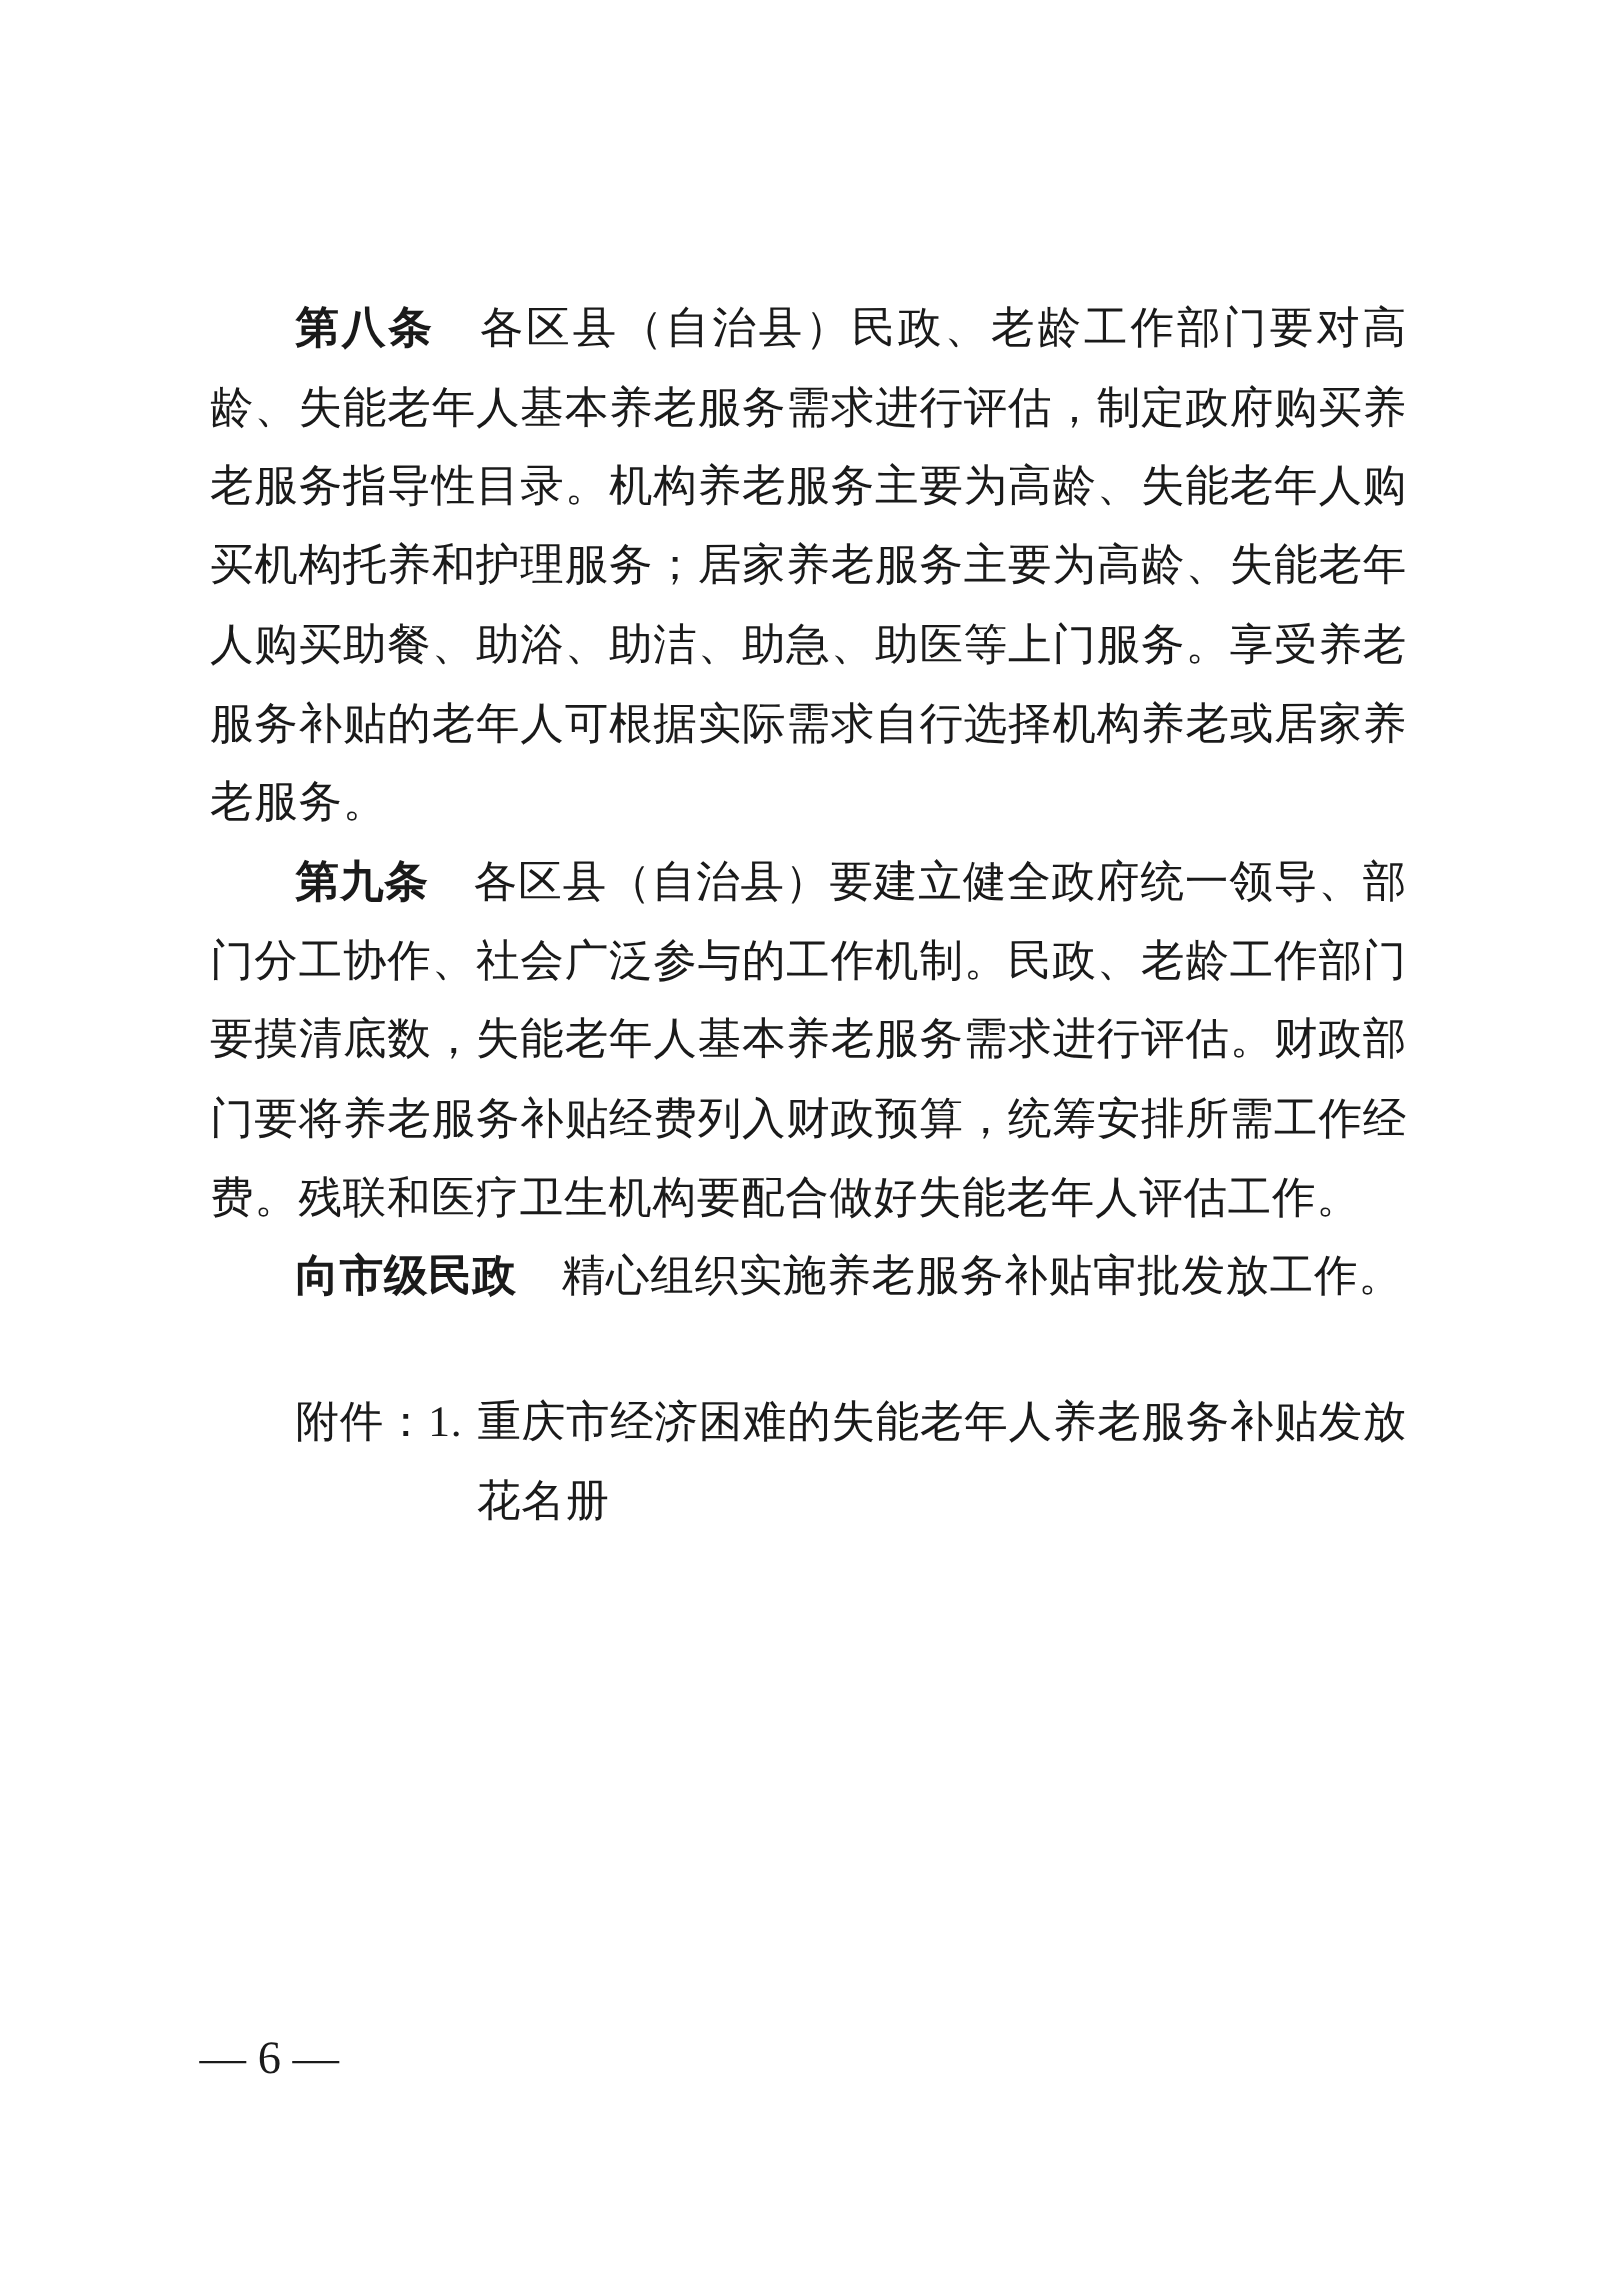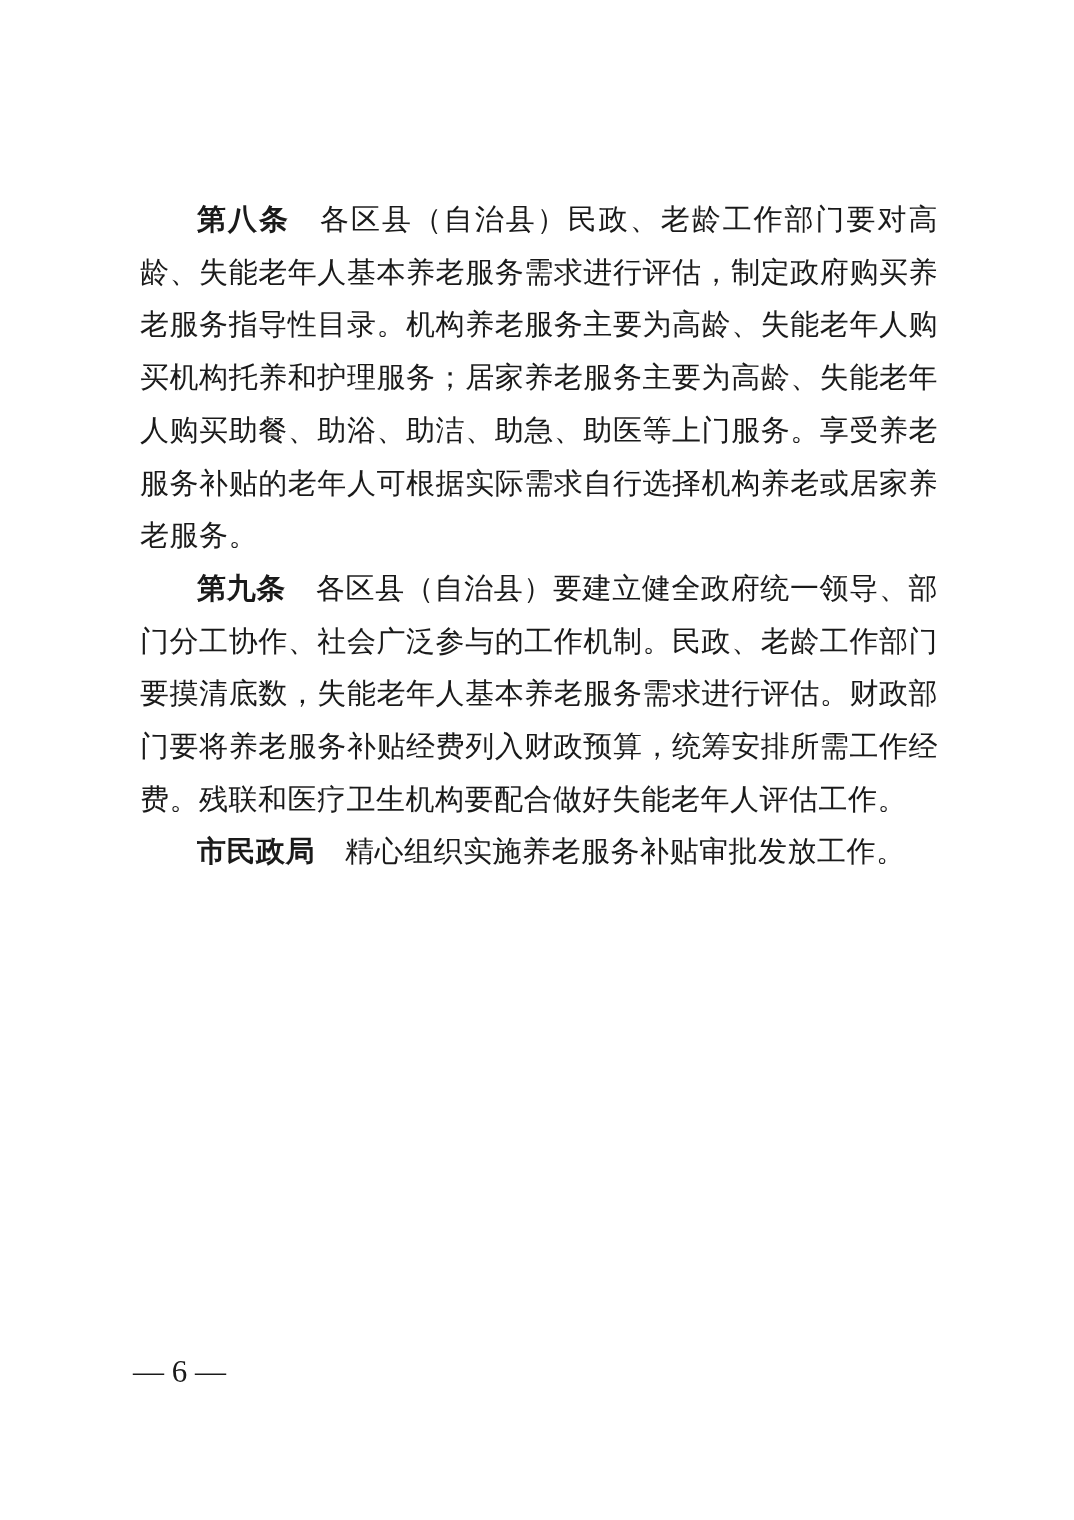--- a/index.html
+++ b/index.html
@@ -60,19 +60,20 @@
 
 <div class="page">
   <div class="content">
 
     <p class="article"><span class="art-num">第八条</span><span>各区县（自治县）民政、老龄工作部门要对高龄、失能老年人基本养老服务需求进行评估，制定政府购买养老服务指导性目录。机构养老服务主要为高龄、失能老年人购买机构托养和护理服务；居家养老服务主要为高龄、失能老年人购买助餐、助浴、助洁、助急、助医等上门服务。享受养老服务补贴的老年人可根据实际需求自行选择机构养老或居家养老服务。</span></p>
 
     <p class="article"><span class="art-num">第九条</span><span>各区县（自治县）要建立健全政府统一领导、部门分工协作、社会广泛参与的工作机制。民政、老龄工作部门要摸清底数，失能老年人基本养老服务需求进行评估。财政部门要将养老服务补贴经费列入财政预算，统筹安排所需工作经费。残联和医疗卫生机构要配合做好失能老年人评估工作。</span></p>
 
 
 
-    <p class="article"><span class="art-num">市民政局</span><span>精心组织实施养老服务补贴审批发放工作。</span></p>
+    <p class="article"><span class="art-num">向市级民政</span><span>精心组织实施养老服务补贴审批发放工作。</span></p>
 
+    <div class="attachment"><span class="attach-label">附件：</span><span class="attach-index">1.</span><span>重庆市经济困难的失能老年人养老服务补贴发放花名册</span></div>
 
   </div>
 
   <div class="page-num">— 6 —</div>
 </div>
 
 </body></html>

